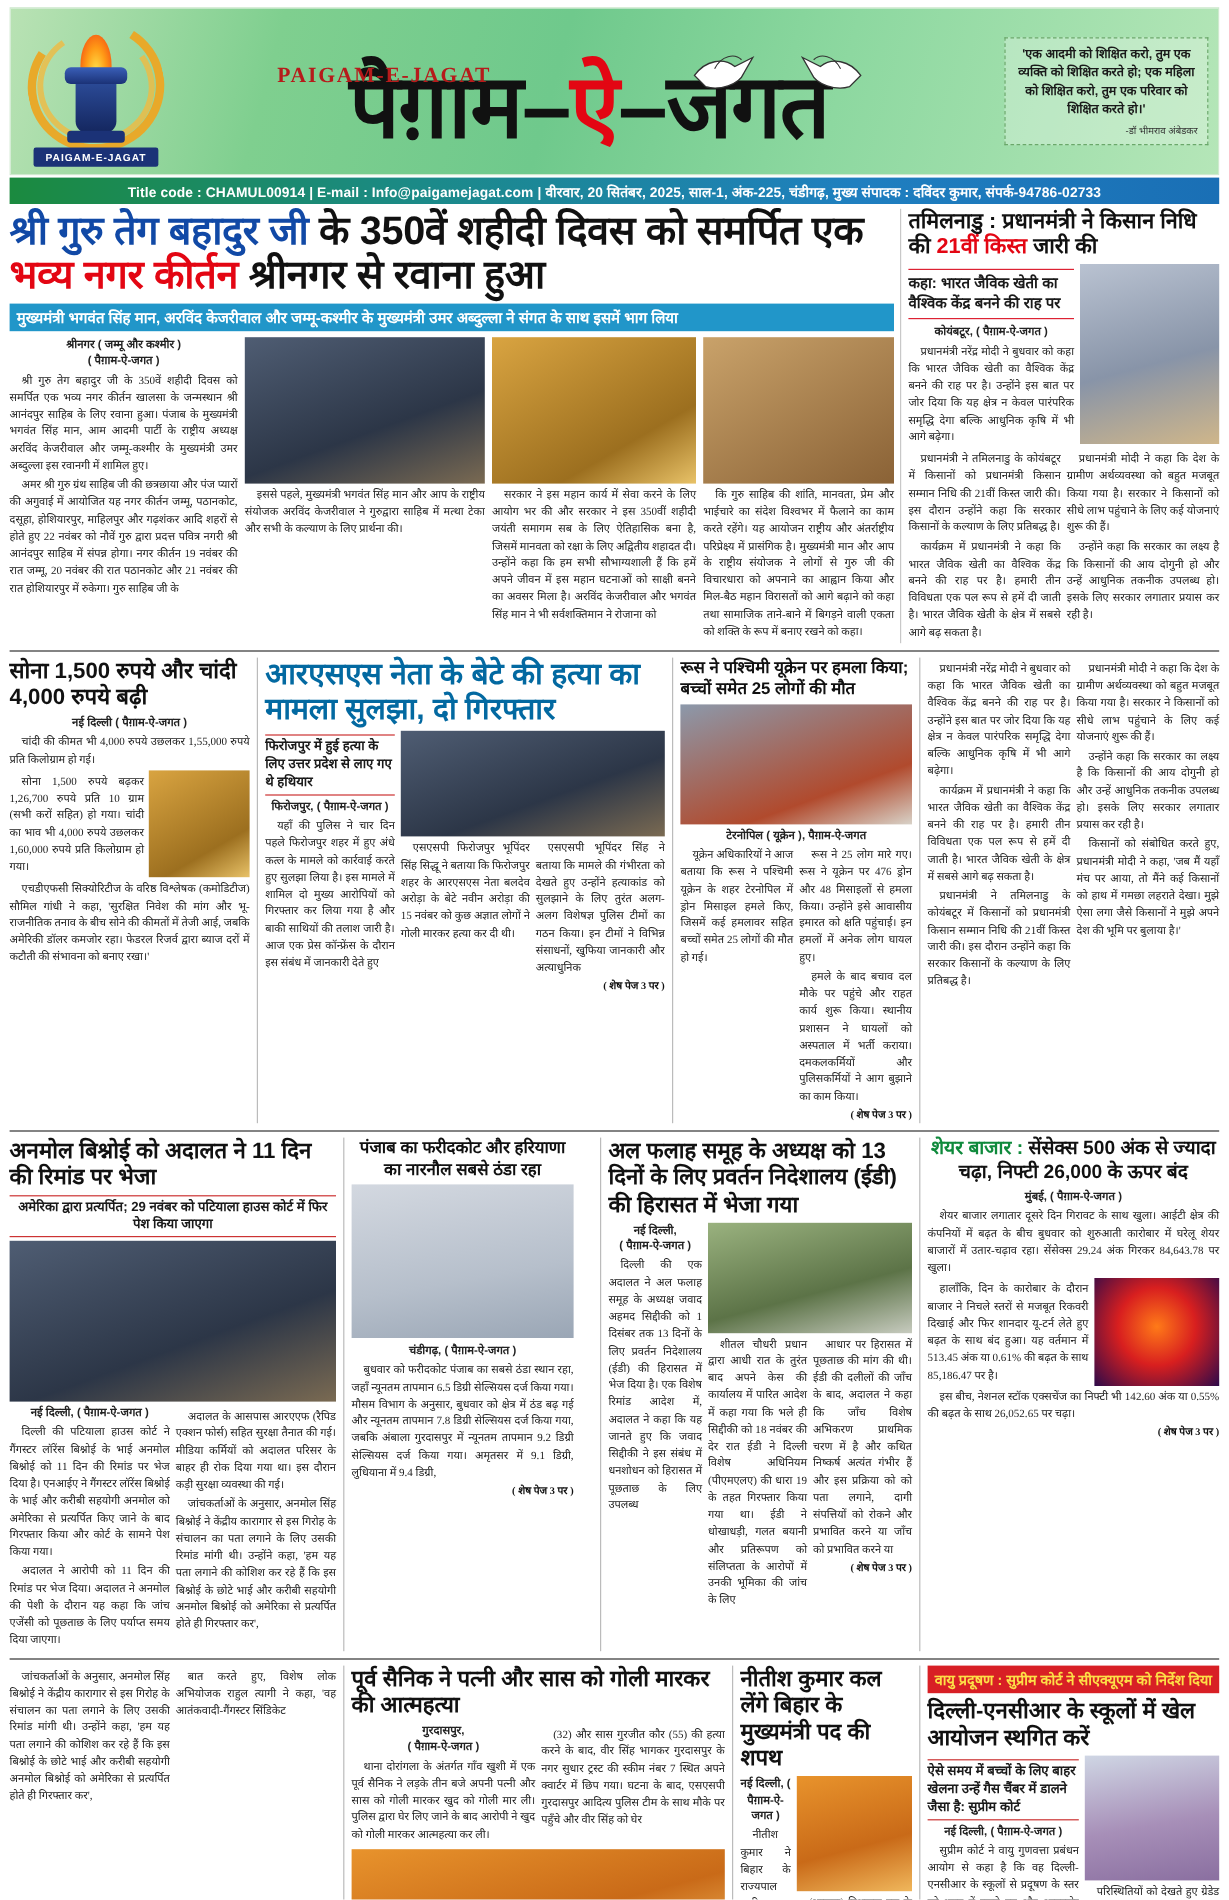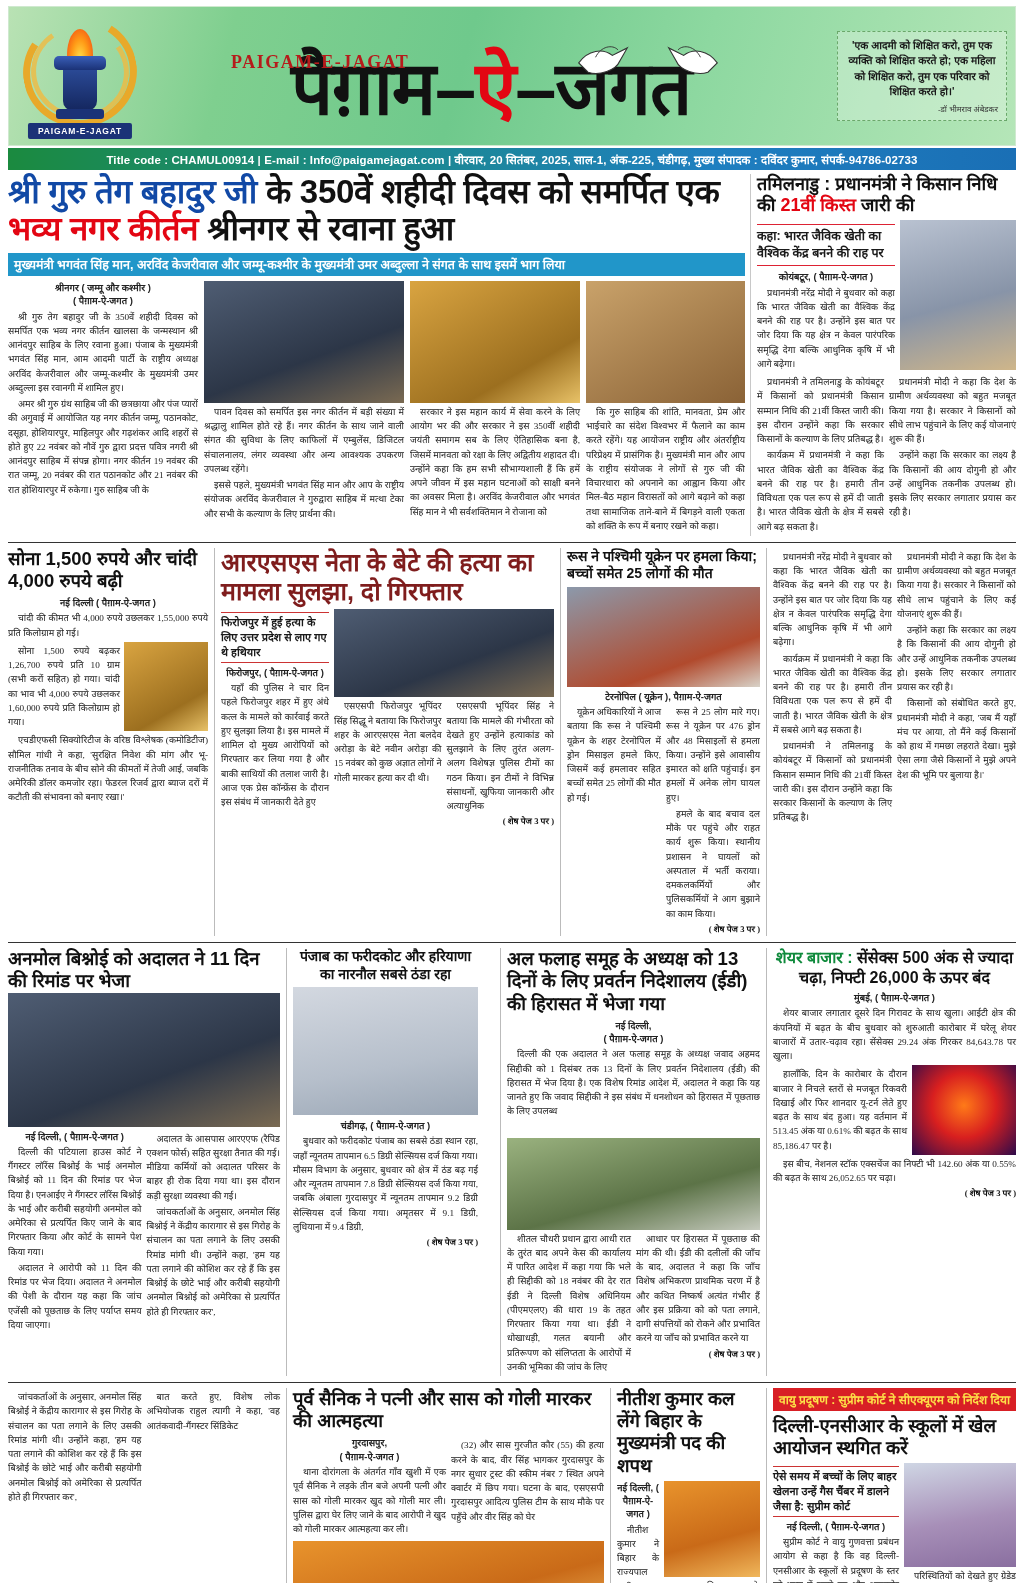--- a/index.html
+++ b/index.html
@@ -91,21 +91,21 @@
   .rsub{font-size:12.5px;font-weight:bold;line-height:1.35;color:#1a1a1a;
         border-top:1.5px solid #d23;border-bottom:1.5px solid #d23;padding:3px 0;margin:4px 0;}
 
   
   .band2{display:flex;gap:6px;margin-top:6px;border-top:1.5px solid #333;padding-top:5px;}
   .b2-a{flex:0 0 200px;}
   .b2-b{flex:1;border-left:1px solid #bbb;padding-left:6px;}
   .b2-c{flex:0 0 200px;border-left:1px solid #bbb;padding-left:6px;}
   .b2-d{flex:0 0 250px;border-left:1px solid #bbb;padding-left:6px;}
   h2.mid-head{font-size:18.5px;font-weight:bold;line-height:1.2;color:#111;}
-  h2.big-head{font-size:25px;font-weight:bold;line-height:1.15;color:#7f1d1d;}
+  h2.big-head{font-size:25px;font-weight:bold;line-height:1.15;color:#0369a1;}
   h2.sm-head{font-size:14px;font-weight:bold;line-height:1.25;color:#111;}
   .deck{font-size:11px;font-weight:bold;line-height:1.35;color:#1a1a1a;
         border-top:1px solid #c33;border-bottom:1px solid #c33;padding:2px 0;margin:3px 0;}
 
   
   .band3{display:flex;gap:6px;margin-top:6px;border-top:1.5px solid #333;padding-top:5px;}
   .b3-a{flex:0 0 272px;}
   .b3-b{flex:0 0 192px;border-left:1px solid #bbb;padding-left:6px;}
   .b3-c{flex:1;border-left:1px solid #bbb;padding-left:6px;margin-left:16px;}
   .b3-d{flex:0 0 250px;border-left:1px solid #bbb;padding-left:6px;}
@@ -172,21 +172,20 @@
           <div class="dateline">श्रीनगर ( जम्मू और कश्मीर )</div>
           <div class="dateline">( पैग़ाम-ऐ-जगत )</div>
           <div class="body-txt">
             <p>श्री गुरु तेग बहादुर जी के 350वें शहीदी दिवस को समर्पित एक भव्य नगर कीर्तन खालसा के जन्मस्थान श्री आनंदपुर साहिब के लिए रवाना हुआ। पंजाब के मुख्यमंत्री भगवंत सिंह मान, आम आदमी पार्टी के राष्ट्रीय अध्यक्ष अरविंद केजरीवाल और जम्मू-कश्मीर के मुख्यमंत्री उमर अब्दुल्ला इस रवानगी में शामिल हुए।</p>
             <p>अमर श्री गुरु ग्रंथ साहिब जी की छत्रछाया और पंज प्यारों की अगुवाई में आयोजित यह नगर कीर्तन जम्मू, पठानकोट, दसूहा, होशियारपुर, माहिलपुर और गढ़शंकर आदि शहरों से होते हुए 22 नवंबर को नौवें गुरु द्वारा प्रदत्त पवित्र नगरी श्री आनंदपुर साहिब में संपन्न होगा। नगर कीर्तन 19 नवंबर की रात जम्मू, 20 नवंबर की रात पठानकोट और 21 नवंबर की रात होशियारपुर में रुकेगा। गुरु साहिब जी के</p>
           </div>
         </div>
         <div class="col" style="flex:0 0 200px;">
           <div class="photo crowd" style="height:122px;"></div>
           <div class="body-txt">
-            <p>पावन दिवस को समर्पित इस नगर कीर्तन में बड़ी संख्या में श्रद्धालु शामिल होते रहे हैं। नगर कीर्तन के साथ जाने वाली संगत की सुविधा के लिए काफिलों में एम्बुलेंस, डिजिटल संचालनालय, लंगर व्यवस्था और अन्य आवश्यक उपकरण उपलब्ध रहेंगे।</p>
             <p>इससे पहले, मुख्यमंत्री भगवंत सिंह मान और आप के राष्ट्रीय संयोजक अरविंद केजरीवाल ने गुरुद्वारा साहिब में मत्था टेका और सभी के कल्याण के लिए प्रार्थना की।</p>
           </div>
         </div>
         <div class="col" style="flex:0 0 170px;">
           <div class="photo gold" style="height:122px;"></div>
           <div class="body-txt">
             <p>सरकार ने इस महान कार्य में सेवा करने के लिए आयोग भर की और सरकार ने इस 350वीं शहीदी जयंती समागम सब के लिए ऐतिहासिक बना है, जिसमें मानवता को रक्षा के लिए अद्वितीय शहादत दी। उन्होंने कहा कि हम सभी सौभाग्यशाली हैं कि हमें अपने जीवन में इस महान घटनाओं को साक्षी बनने का अवसर मिला है। अरविंद केजरीवाल और भगवंत सिंह मान ने भी सर्वशक्तिमान ने रोजाना को</p>
           </div>
         </div>
         <div class="col" style="flex:1;">
@@ -299,20 +298,21 @@
           <p>उन्होंने कहा कि सरकार का लक्ष्य है कि किसानों की आय दोगुनी हो और उन्हें आधुनिक तकनीक उपलब्ध हो। इसके लिए सरकार लगातार प्रयास कर रही है।</p>
           <p>किसानों को संबोधित करते हुए, प्रधानमंत्री मोदी ने कहा, 'जब मैं यहाँ मंच पर आया, तो मैंने कई किसानों को हाथ में गमछा लहराते देखा। मुझे ऐसा लगा जैसे किसानों ने मुझे अपने देश की भूमि पर बुलाया है।'</p>
         </div>
       </div>
     </div>
   </div>
 
   <div class="band3">
     <div class="b3-a">
       <h2 class="mid-head">अनमोल बिश्नोई को अदालत ने 11 दिन की रिमांड पर भेजा</h2>
+      <div class="deck" style="text-align:center;">अमेरिका द्वारा प्रत्यर्पित; 29 नवंबर को पटियाला हाउस कोर्ट में फिर पेश किया जाएगा</div>
       <div class="photo crowd" style="height:134px;"></div>
       <div style="display:flex;gap:5px;margin-top:3px;">
         <div style="flex:1;">
           <div class="dateline">नई दिल्ली, ( पैग़ाम-ऐ-जगत )</div>
           <div class="body-txt">
             <p>दिल्ली की पटियाला हाउस कोर्ट ने गैंगस्टर लॉरेंस बिश्नोई के भाई अनमोल बिश्नोई को 11 दिन की रिमांड पर भेज दिया है। एनआईए ने गैंगस्टर लॉरेंस बिश्नोई के भाई और करीबी सहयोगी अनमोल को अमेरिका से प्रत्यर्पित किए जाने के बाद गिरफ्तार किया और कोर्ट के सामने पेश किया गया।</p>
             <p>अदालत ने आरोपी को 11 दिन की रिमांड पर भेज दिया। अदालत ने अनमोल की पेशी के दौरान यह कहा कि जांच एजेंसी को पूछताछ के लिए पर्याप्त समय दिया जाएगा।</p>
           </div>
         </div>
         <div style="flex:1;" class="body-txt">
@@ -327,21 +327,21 @@
       <div class="photo pale" style="height:128px;margin-top:4px;"></div>
       <div class="dateline" style="margin-top:4px;">चंडीगढ़, ( पैग़ाम-ऐ-जगत )</div>
       <div class="body-txt">
         <p>बुधवार को फरीदकोट पंजाब का सबसे ठंडा स्थान रहा, जहाँ न्यूनतम तापमान 6.5 डिग्री सेल्सियस दर्ज किया गया। मौसम विभाग के अनुसार, बुधवार को क्षेत्र में ठंड बढ़ गई और न्यूनतम तापमान 7.8 डिग्री सेल्सियस दर्ज किया गया, जबकि अंबाला गुरदासपुर में न्यूनतम तापमान 9.2 डिग्री सेल्सियस दर्ज किया गया। अमृतसर में 9.1 डिग्री, लुधियाना में 9.4 डिग्री,</p>
       </div>
       <div class="jump">( शेष पेज 3 पर )</div>
     </div>
 
     <div class="b3-c">
       <h2 class="mid-head">अल फलाह समूह के अध्यक्ष को 13 दिनों के लिए प्रवर्तन निदेशालय (ईडी) की हिरासत में भेजा गया</h2>
-      <div style="display:flex;gap:17px;margin-top:4px;flex-direction:column;">
+      <div style="display:flex;gap:5px;margin-top:4px;">
         <div style="flex:0 0 78px;">
           <div class="dateline">नई दिल्ली,</div>
           <div class="dateline">( पैग़ाम-ऐ-जगत )</div>
           <div class="body-txt">
             <p>दिल्ली की एक अदालत ने अल फलाह समूह के अध्यक्ष जवाद अहमद सिद्दीकी को 1 दिसंबर तक 13 दिनों के लिए प्रवर्तन निदेशालय (ईडी) की हिरासत में भेज दिया है। एक विशेष रिमांड आदेश में, अदालत ने कहा कि यह जानते हुए कि जवाद सिद्दीकी ने इस संबंध में धनशोधन को हिरासत में पूछताछ के लिए उपलब्ध</p>
           </div>
         </div>
         <div style="flex:1;">
           <div class="photo green" style="height:92px;"></div>
           <div style="display:flex;gap:5px;">

